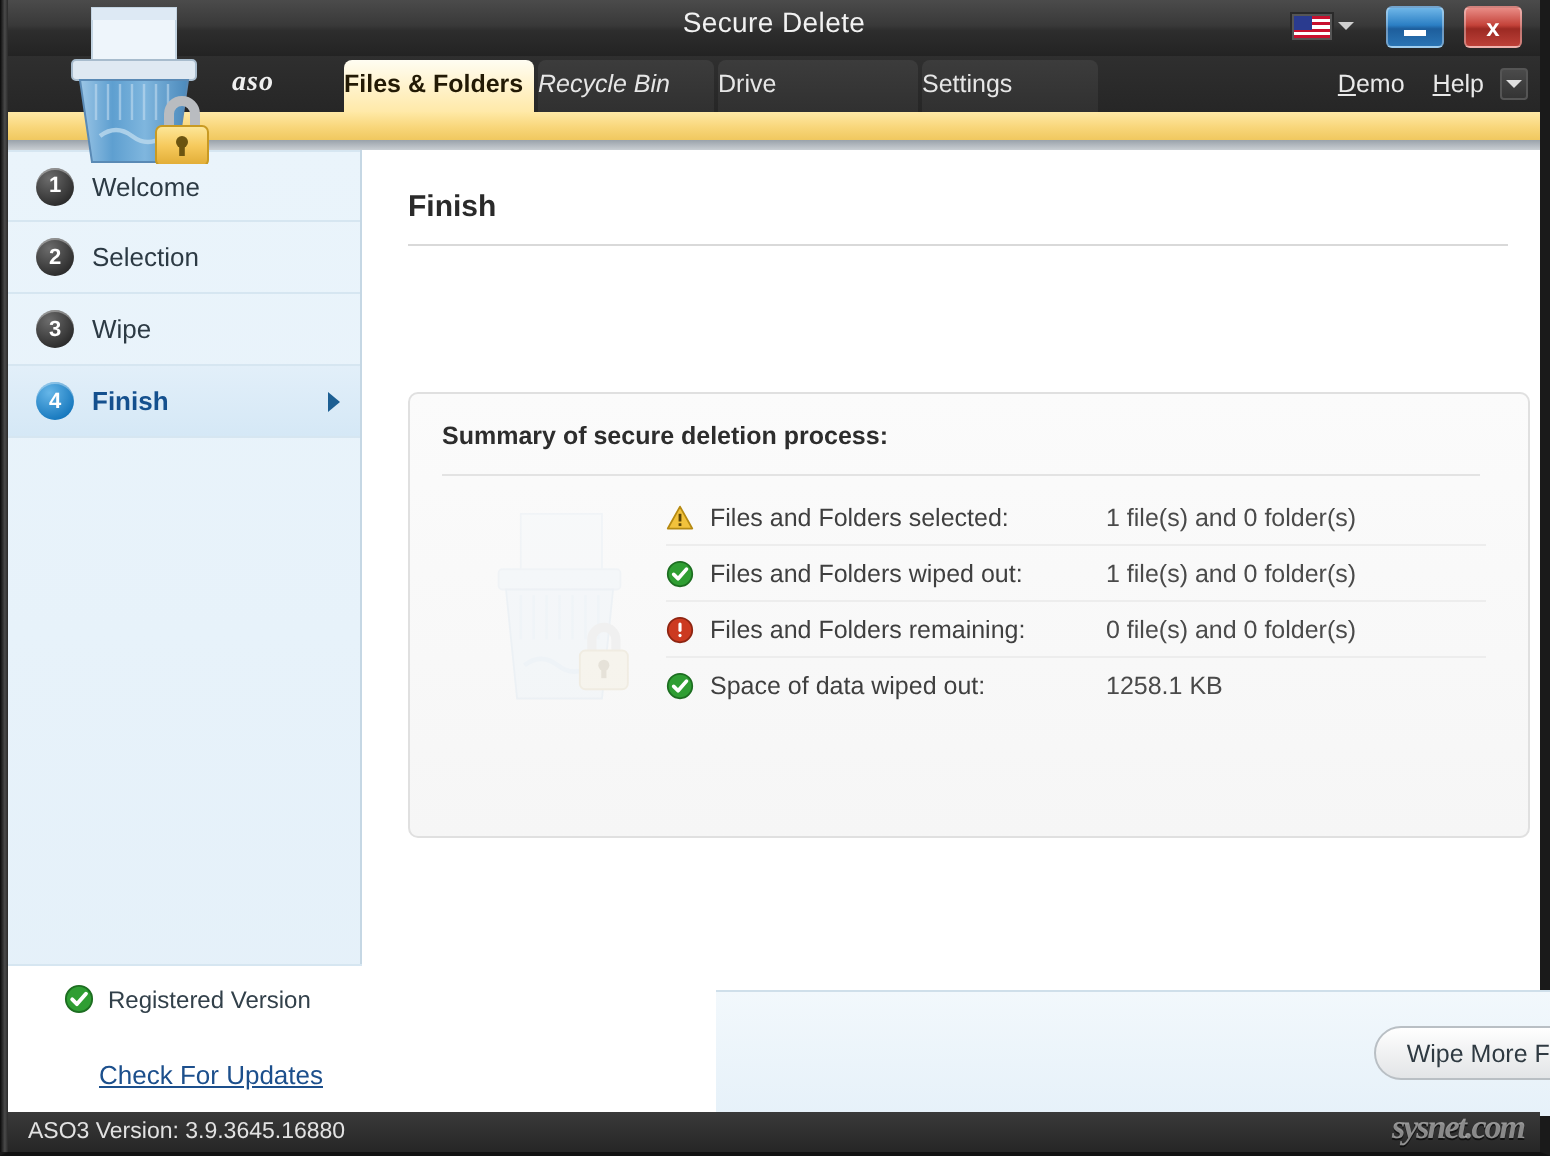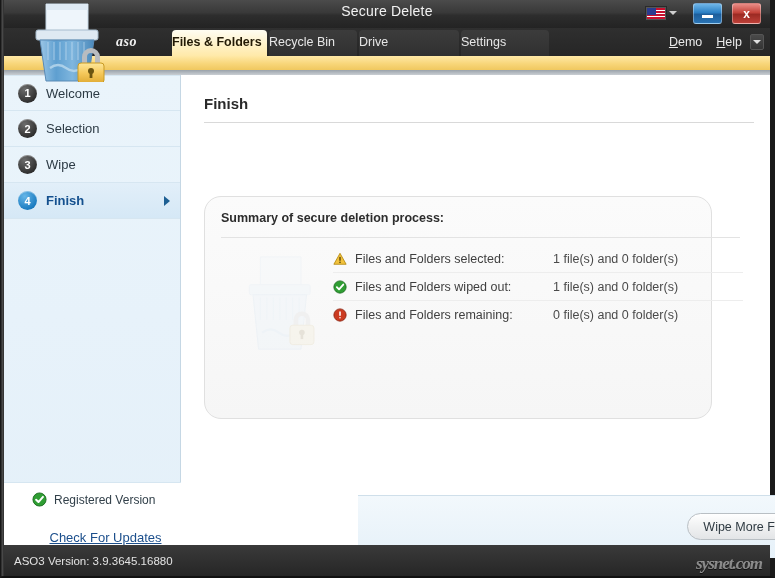--- a/index.html
+++ b/index.html
@@ -78,21 +78,21 @@
     position: absolute; top: 2px; height: 26px; line-height: 25px;
     font-size: 12.5px; color: #e6e6e6;
     border-radius: 4px 4px 0 0; cursor: pointer;
     background: linear-gradient(180deg,#3c3c3c 0%,#303030 100%);
   }
   .tab.active {
     background: linear-gradient(180deg,#fffdf2 0%,#ffe9a8 100%);
     color: #231a05; font-weight: bold;
   }
   #tab-0 { left: 168px; width: 95px; }
-  #tab-1 { left: 265px; width: 88px; }
+  #tab-1 { left: 265px; width: 88px; font-style: italic; }
   #tab-2 { left: 355px; width: 100px; }
   #tab-3 { left: 457px; width: 88px; }
 
   #menu-right { position: absolute; right: 6px; top: 6px; display:flex; align-items:center; gap:14px; }
   .menu-link { color:#e9e9e9; font-size:12.5px; cursor:pointer; }
   .menu-link u { text-decoration: underline; }
   #help-caret {
     width: 14px; height: 16px; margin-left: -6px;
     background: linear-gradient(180deg,#4a4a4a,#343434);
     border:1px solid #555; border-radius:2px;
@@ -171,23 +171,23 @@
   }
   #success-banner {
     position: absolute; left: 23px; top: 59px; width: 551px; height: 48px;
     background: linear-gradient(180deg,#f4fbf2 0%,#e9f6e4 100%);
     border: 1px solid #a8cf9c; border-radius: 5px;
     display: flex; align-items: center; padding-left: 14px; gap: 14px;
   }
   #success-banner .txt { font-size: 15px; font-weight: bold; color:#3b4451; }
 
   #summary-panel {
-    position: absolute; left: 23px; top: 121px; width: 508px; height: 223px;
+    position: absolute; left: 23px; top: 121px; width: 561px; height: 223px;
     background: linear-gradient(180deg,#fbfbfb 0%,#f6f6f6 100%);
-    border: 1px solid #e0e0e0; border-radius: 17px;
+    border: 1px solid #e0e0e0; border-radius: 5px;
   }
   #summary-title { position:absolute; left:16px; top:14px; font-size:12.5px; font-weight:bold; color:#2d2d2d; }
   #summary-rule { position:absolute; left:16px; top:40px; width:519px; height:1px; background:#e3e3e3; }
   #ghost-icon { position:absolute; left:24px; top:52px; width:96px; height:110px; opacity:.28; }
   #rows { position: absolute; left: 128px; top: 48px; width: 410px; }
   .row { height: 28px; display: flex; align-items: center; border-bottom: 1px solid #ededed; }
   .row:last-child { border-bottom: none; }
   .row .ricon { width: 14px; height: 14px; flex: 0 0 14px; margin-right: 8px; position: relative; }
   .row .rlabel { font-size: 12.5px; color: #3f3f3f; width: 198px; }
   .row .rval { font-size: 12.5px; color: #4a4a4a; }
@@ -200,21 +200,21 @@
   }
   #btn-wipe-more {
     position: absolute; right: 137px; top: 17px; width: 123px; height: 27px;
     border: 1px solid #b9bfc4; border-radius: 14px;
     background: linear-gradient(180deg,#ffffff 0%,#f0f1f2 50%,#e3e5e7 100%);
     font-size: 12.5px; color: #2f3a42; cursor: pointer;
   }
 
   
   #statusbar {
-    position: absolute; left: 0; bottom: 0; width: 766px; height: 31px;
+    position: absolute; left: 0; bottom: 0; width: 766px; height: 20px;
     background: linear-gradient(180deg,#3a3a3a 0%,#262626 100%);
     color: #e2e2e2; font-size: 11.5px; display: flex; align-items: center; padding-left: 10px;
   }
   #watermark {
     position: absolute; right: 8px; bottom: 2px;
     font-family: "Liberation Serif", serif; font-style: italic; font-weight: bold;
     font-size: 17px; color: rgba(235,235,235,.55);
     text-shadow: 0 1px 0 rgba(0,0,0,.6); letter-spacing: -1px; margin-top: 27px;
   }
 </style>
@@ -387,20 +387,30 @@
               <svg width="14" height="14" viewBox="0 0 16 16">
                 <circle cx="8" cy="8" r="7" fill="#cc3a20" stroke="#8e2512"></circle>
                 <rect x="7.1" y="3.7" width="1.8" height="5.4" rx=".9" fill="#fff"></rect>
                 <rect x="7.1" y="10.2" width="1.8" height="1.9" rx=".9" fill="#fff"></rect>
               </svg>
             </span>
             <span class="rlabel">Files and Folders remaining:</span>
             <span class="rval">0 file(s) and 0 folder(s)</span>
           </div>
 
+          <div class="row">
+            <span class="ricon">
+              <svg width="14" height="14" viewBox="0 0 16 16">
+                <circle cx="8" cy="8" r="7" fill="#2f9e33" stroke="#1d6e21"></circle>
+                <path d="M4.4 8.2 L6.9 10.7 L11.7 5.2" fill="none" stroke="#fff" stroke-width="2.1" stroke-linecap="round" stroke-linejoin="round"></path>
+              </svg>
+            </span>
+            <span class="rlabel">Space of data wiped out:</span>
+            <span class="rval">1258.1 KB</span>
+          </div>
 
         </div>
       </div>
 
       <div id="footer">
         <button id="btn-wipe-more">Wipe More Files</button>
 
       </div>
     </div>
   </div>

